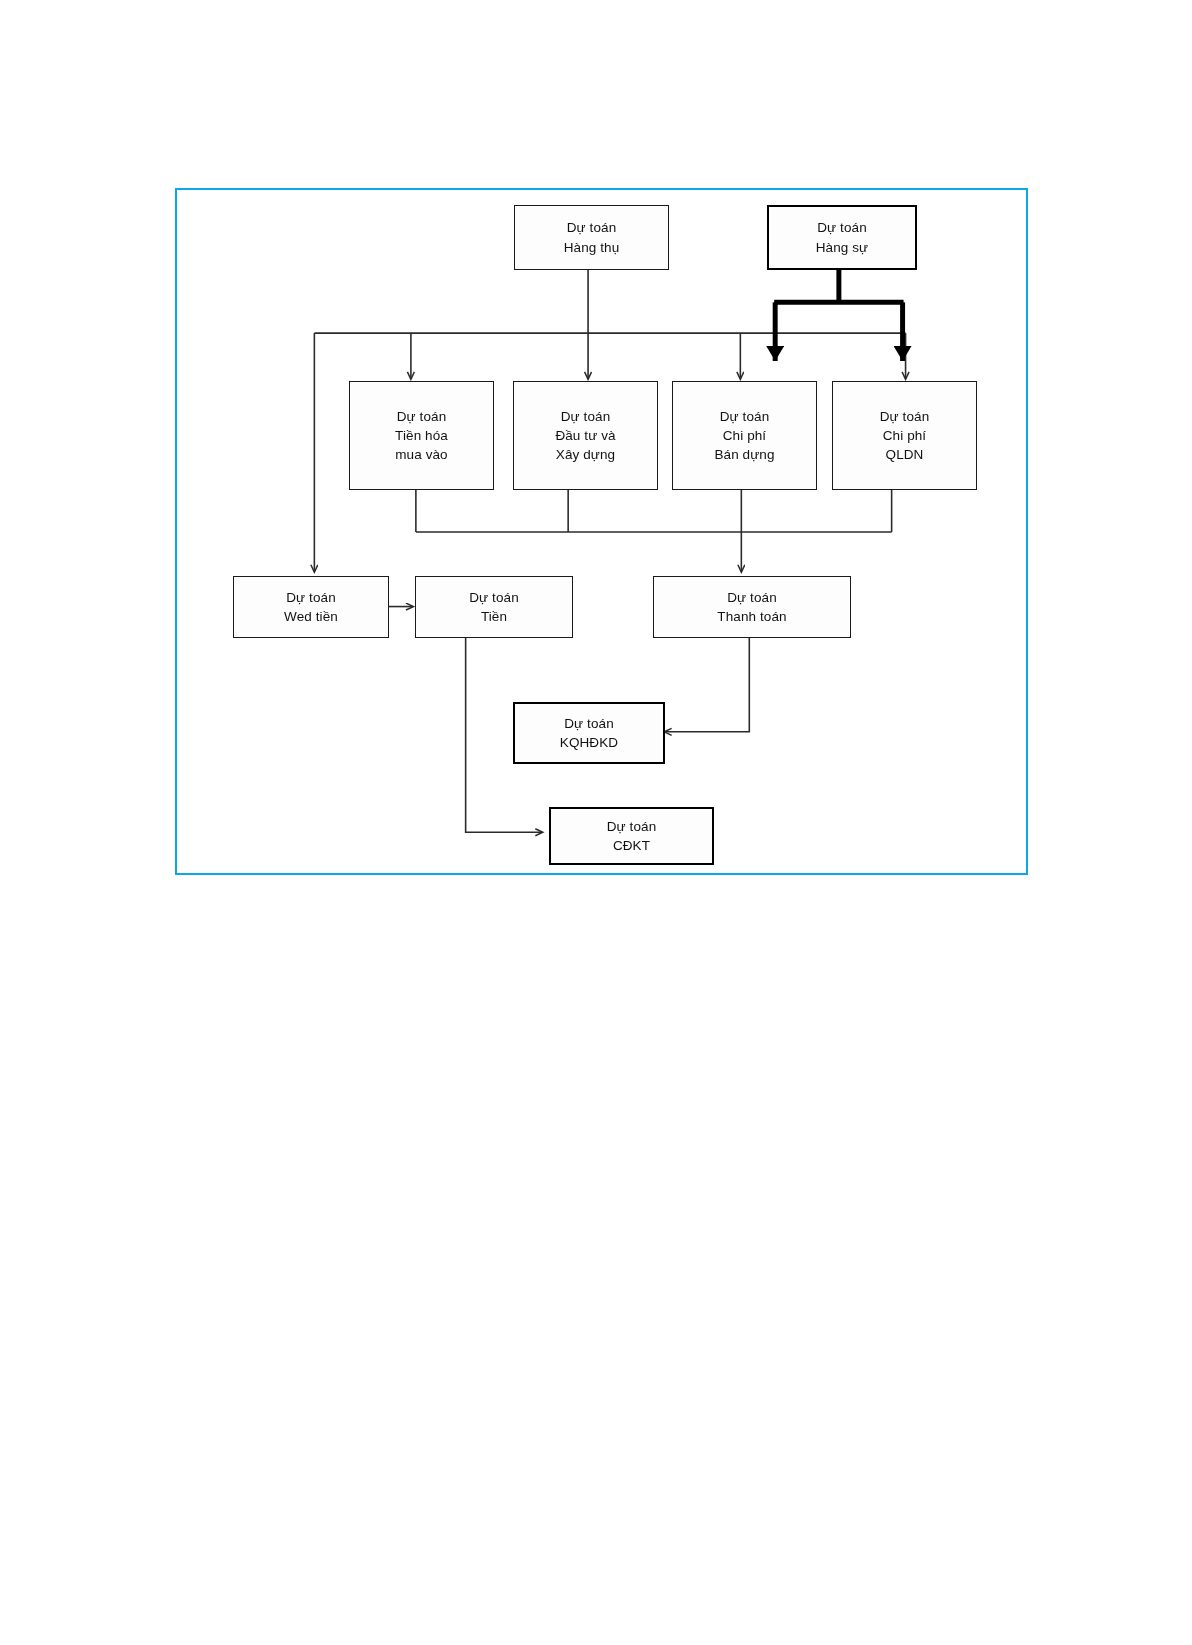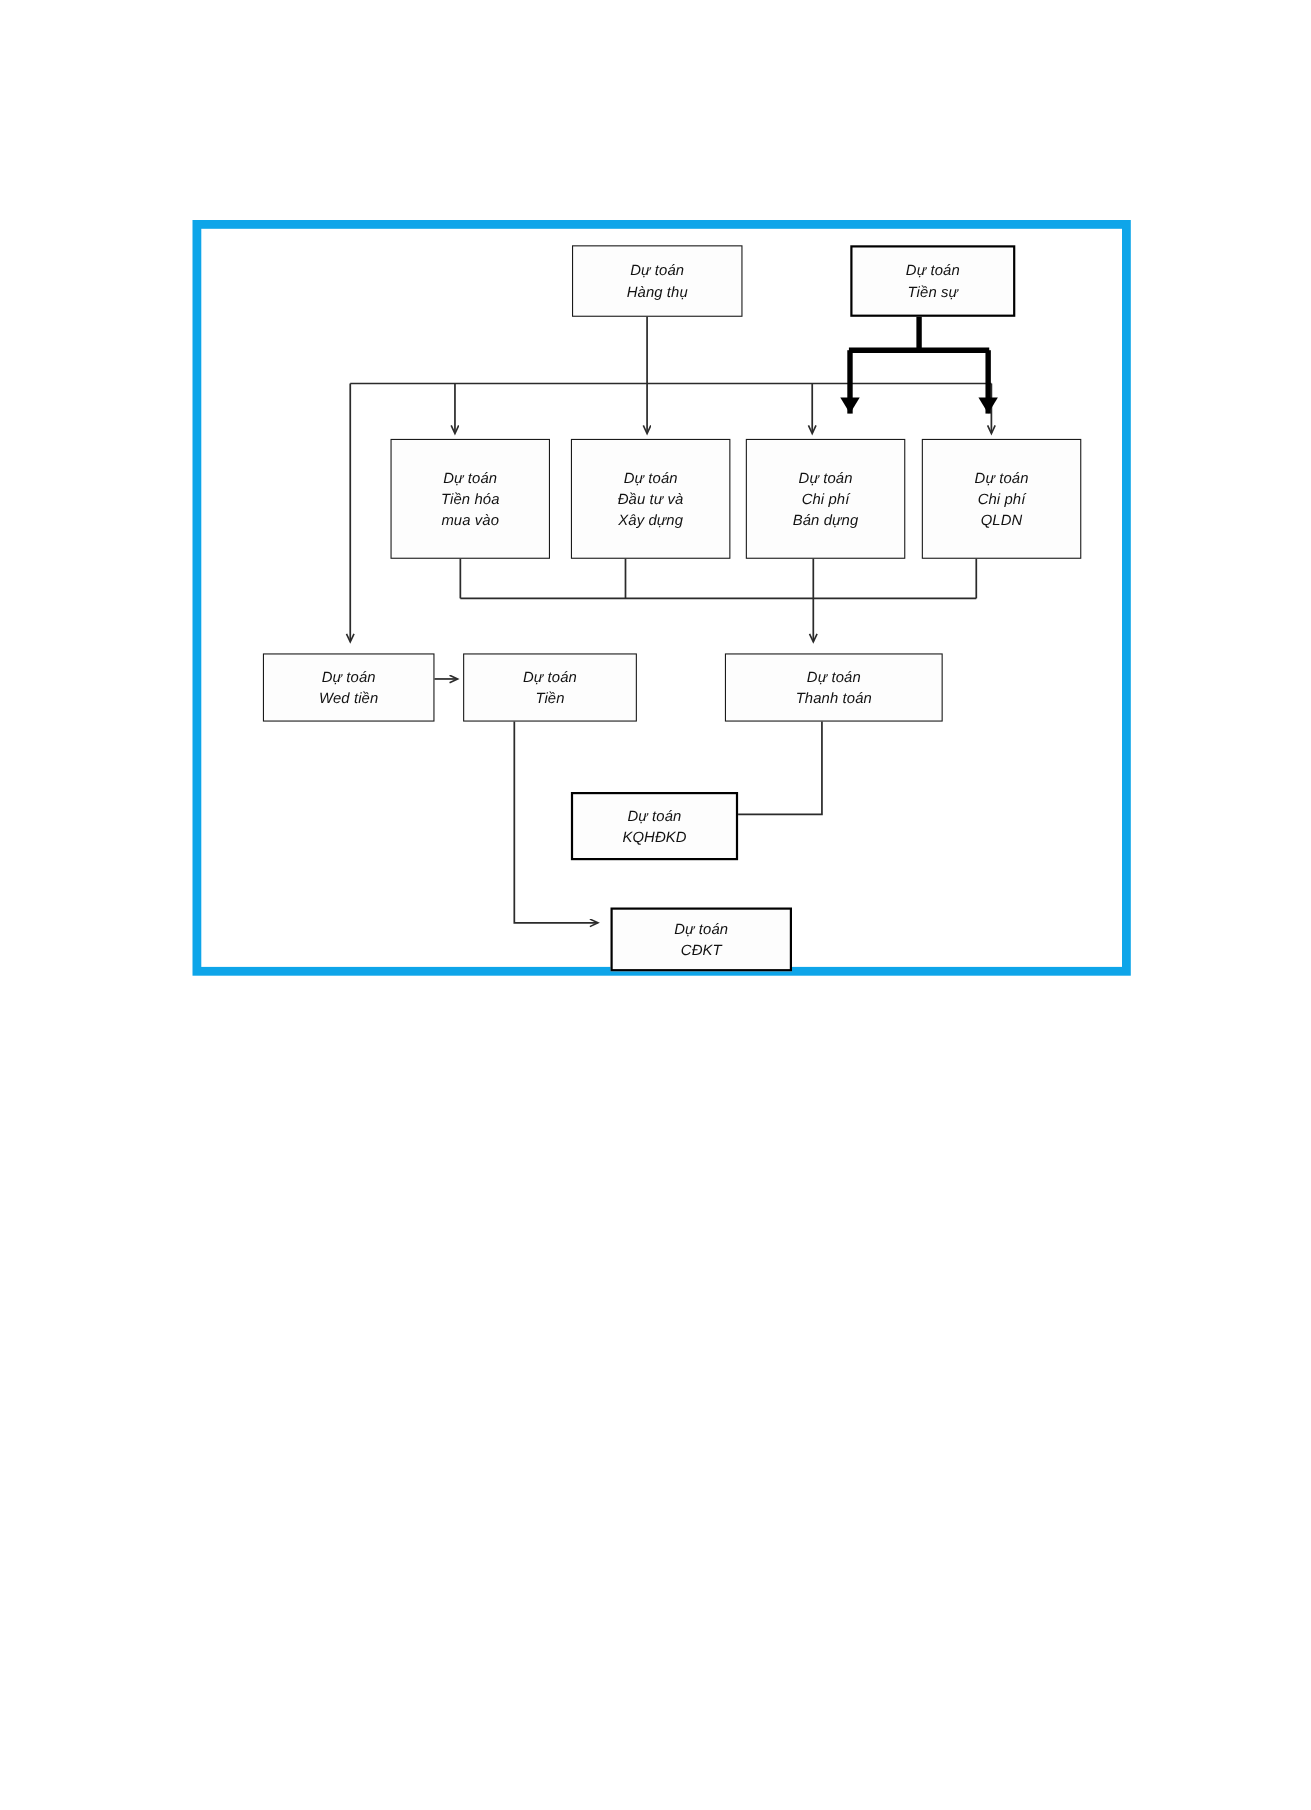--- a/index.html
+++ b/index.html
@@ -11,27 +11,26 @@
   body {
     width: 1192px;
     height: 1645px;
     position: relative;
     font-family: "Liberation Sans", sans-serif;
     overflow: hidden;
   }
   #diagram-frame {
     position: absolute;
     left: 175px;
-    top: 200px;
+    top: 188px;
     width: 853px;
     height: 687px;
-    border: 8px solid #0ea5e9;
+    border: 2px solid #0ea5e9;
     box-sizing: border-box;
     background: #ffffff;
-    font-style: italic;
   }
   #svg-layer {
     position: absolute;
     left: 0;
     top: 0;
     width: 100%;
     height: 100%;
     pointer-events: none;
   }
   .node {
@@ -123,21 +122,21 @@
     </g>
   </svg>
 
   <div class="node" style="left:337px; top:15px; width:155px; height:65px;">
     <span class="l1">Dự toán</span>
     <span class="l2">Hàng thụ</span>
   </div>
 
   <div class="node node-strong" style="left:590px; top:15px; width:150px; height:65px;">
     <span class="l1">Dự toán</span>
-    <span class="l2">Tiền sự</span>
+    <span class="l2">Hàng sự</span>
   </div>
 
   <div class="node" style="left:172px; top:191px; width:145px; height:109px;">
     <span class="l1">Dự toán</span>
     <span class="l2">Tiền hóa</span>
     <span class="l3">mua vào</span>
   </div>
 
   <div class="node" style="left:336px; top:191px; width:145px; height:109px;">
     <span class="l1">Dự toán</span>

